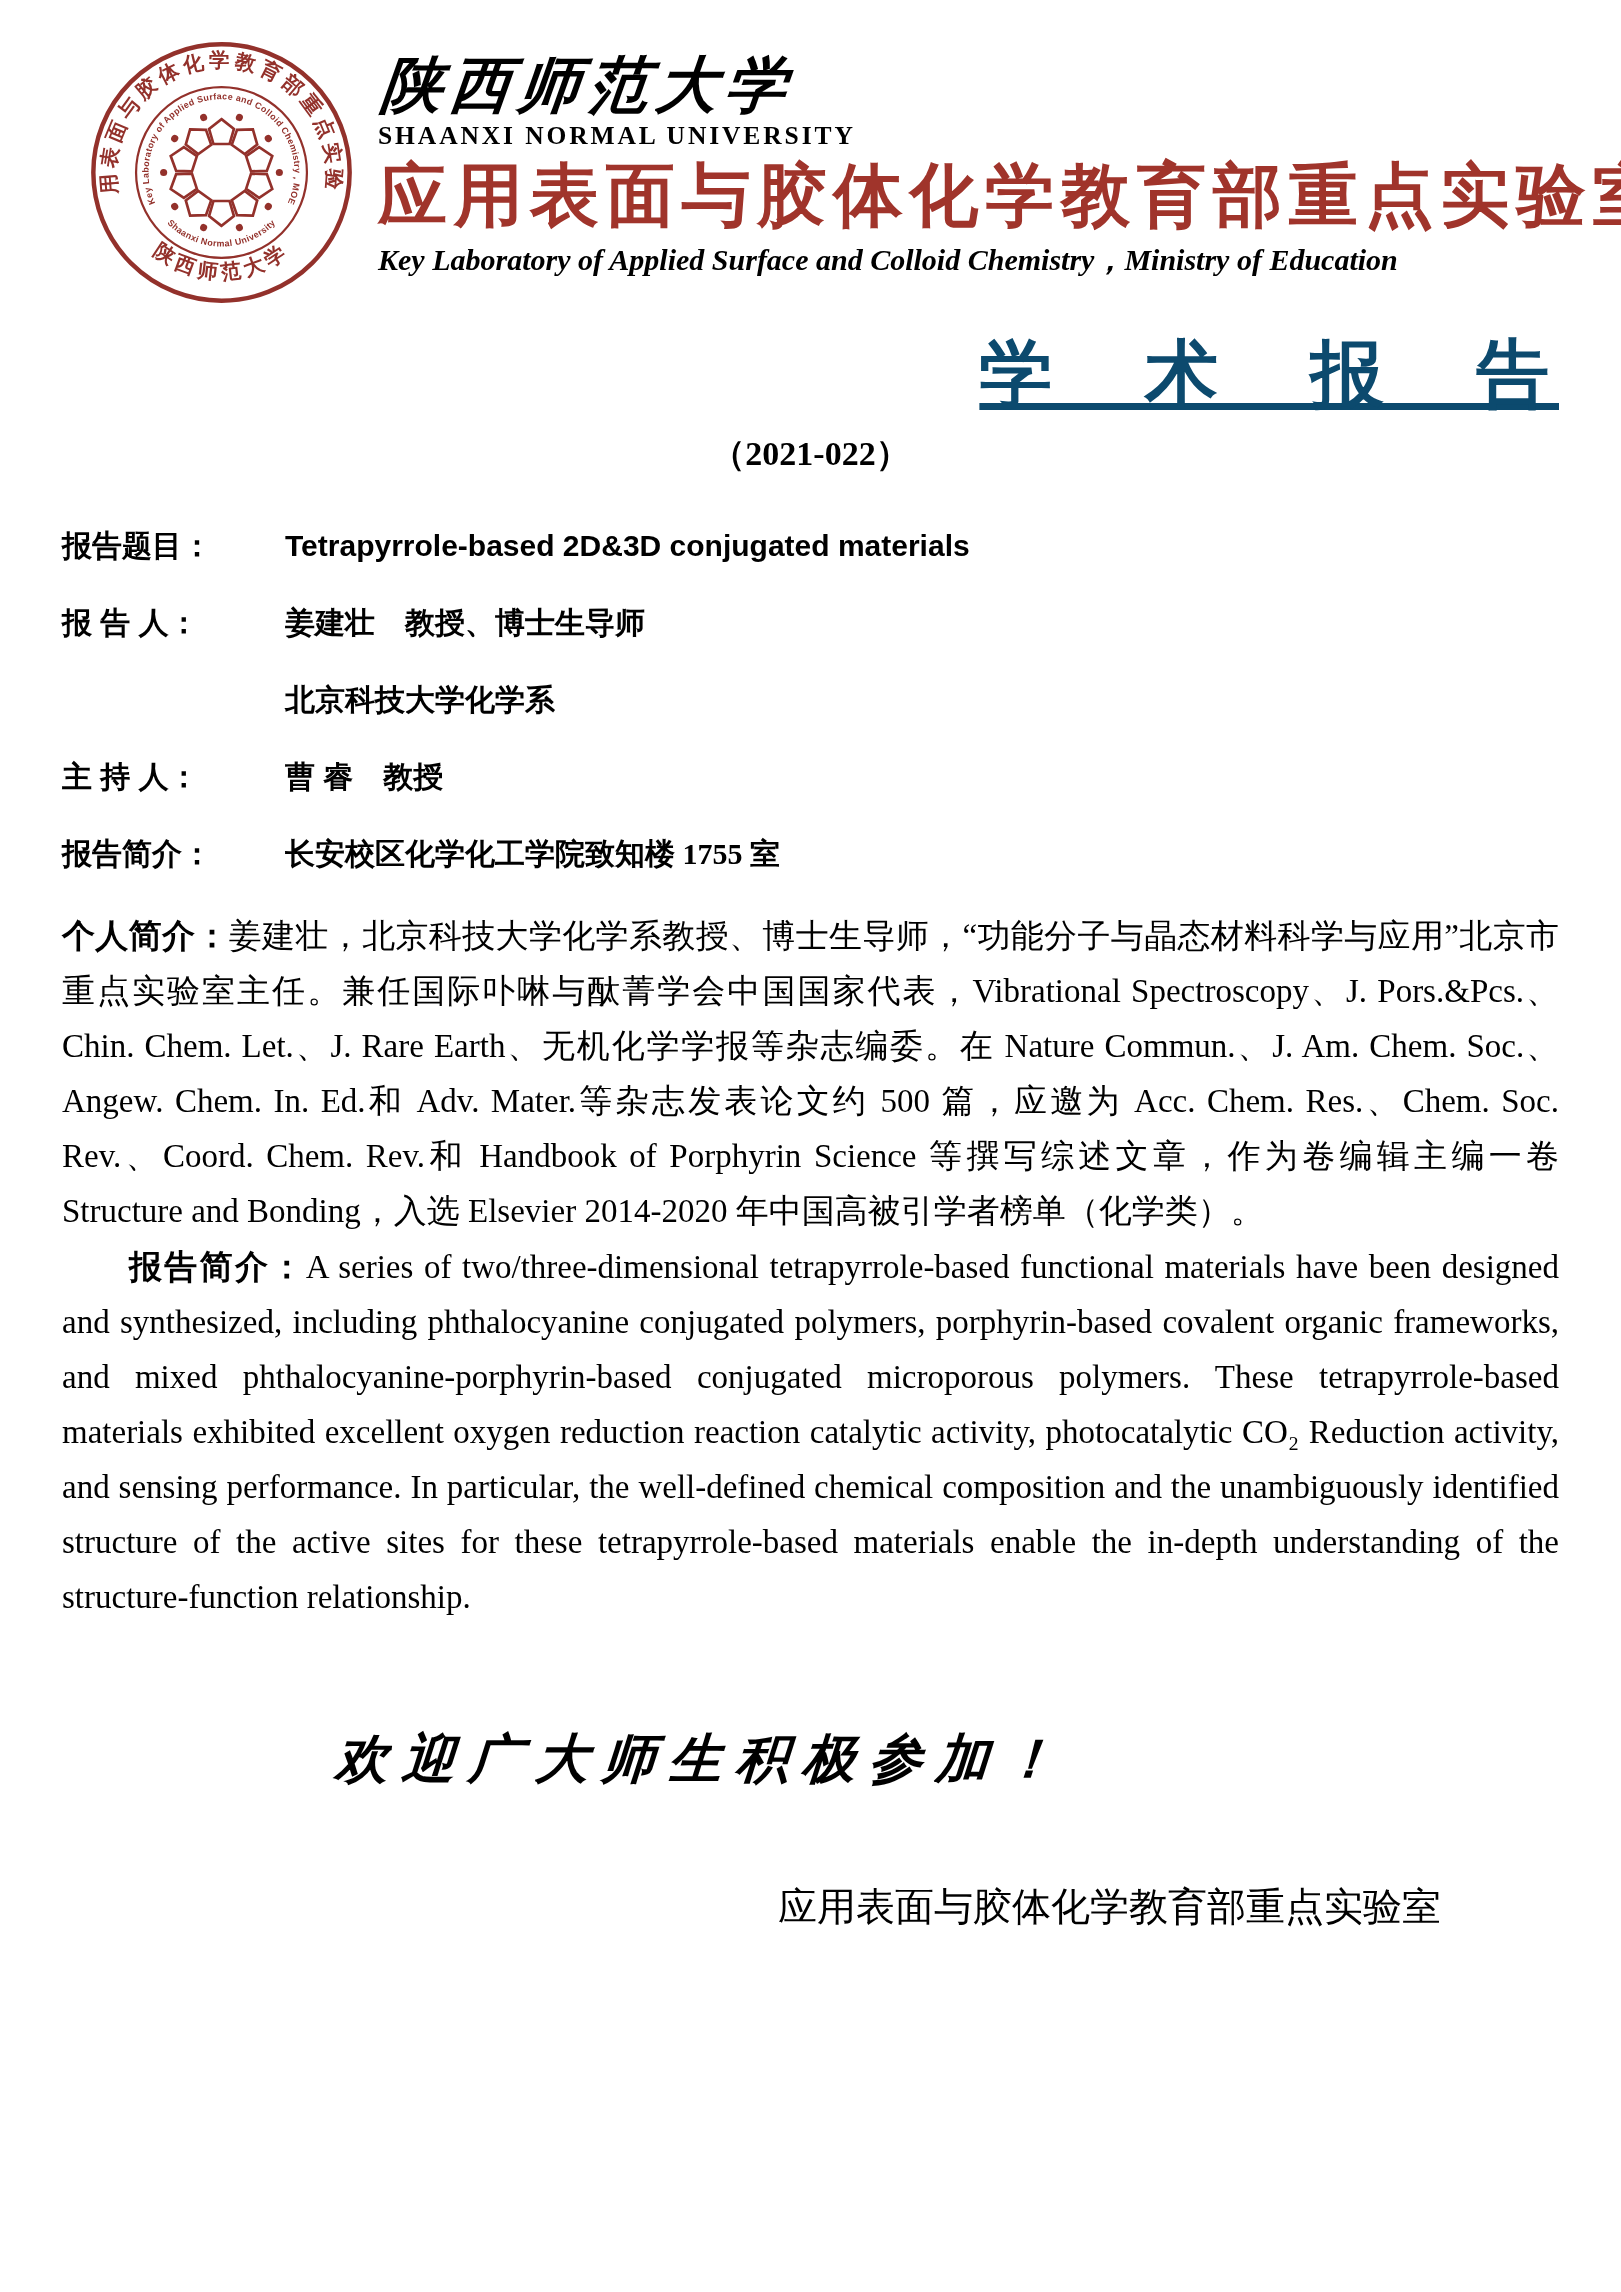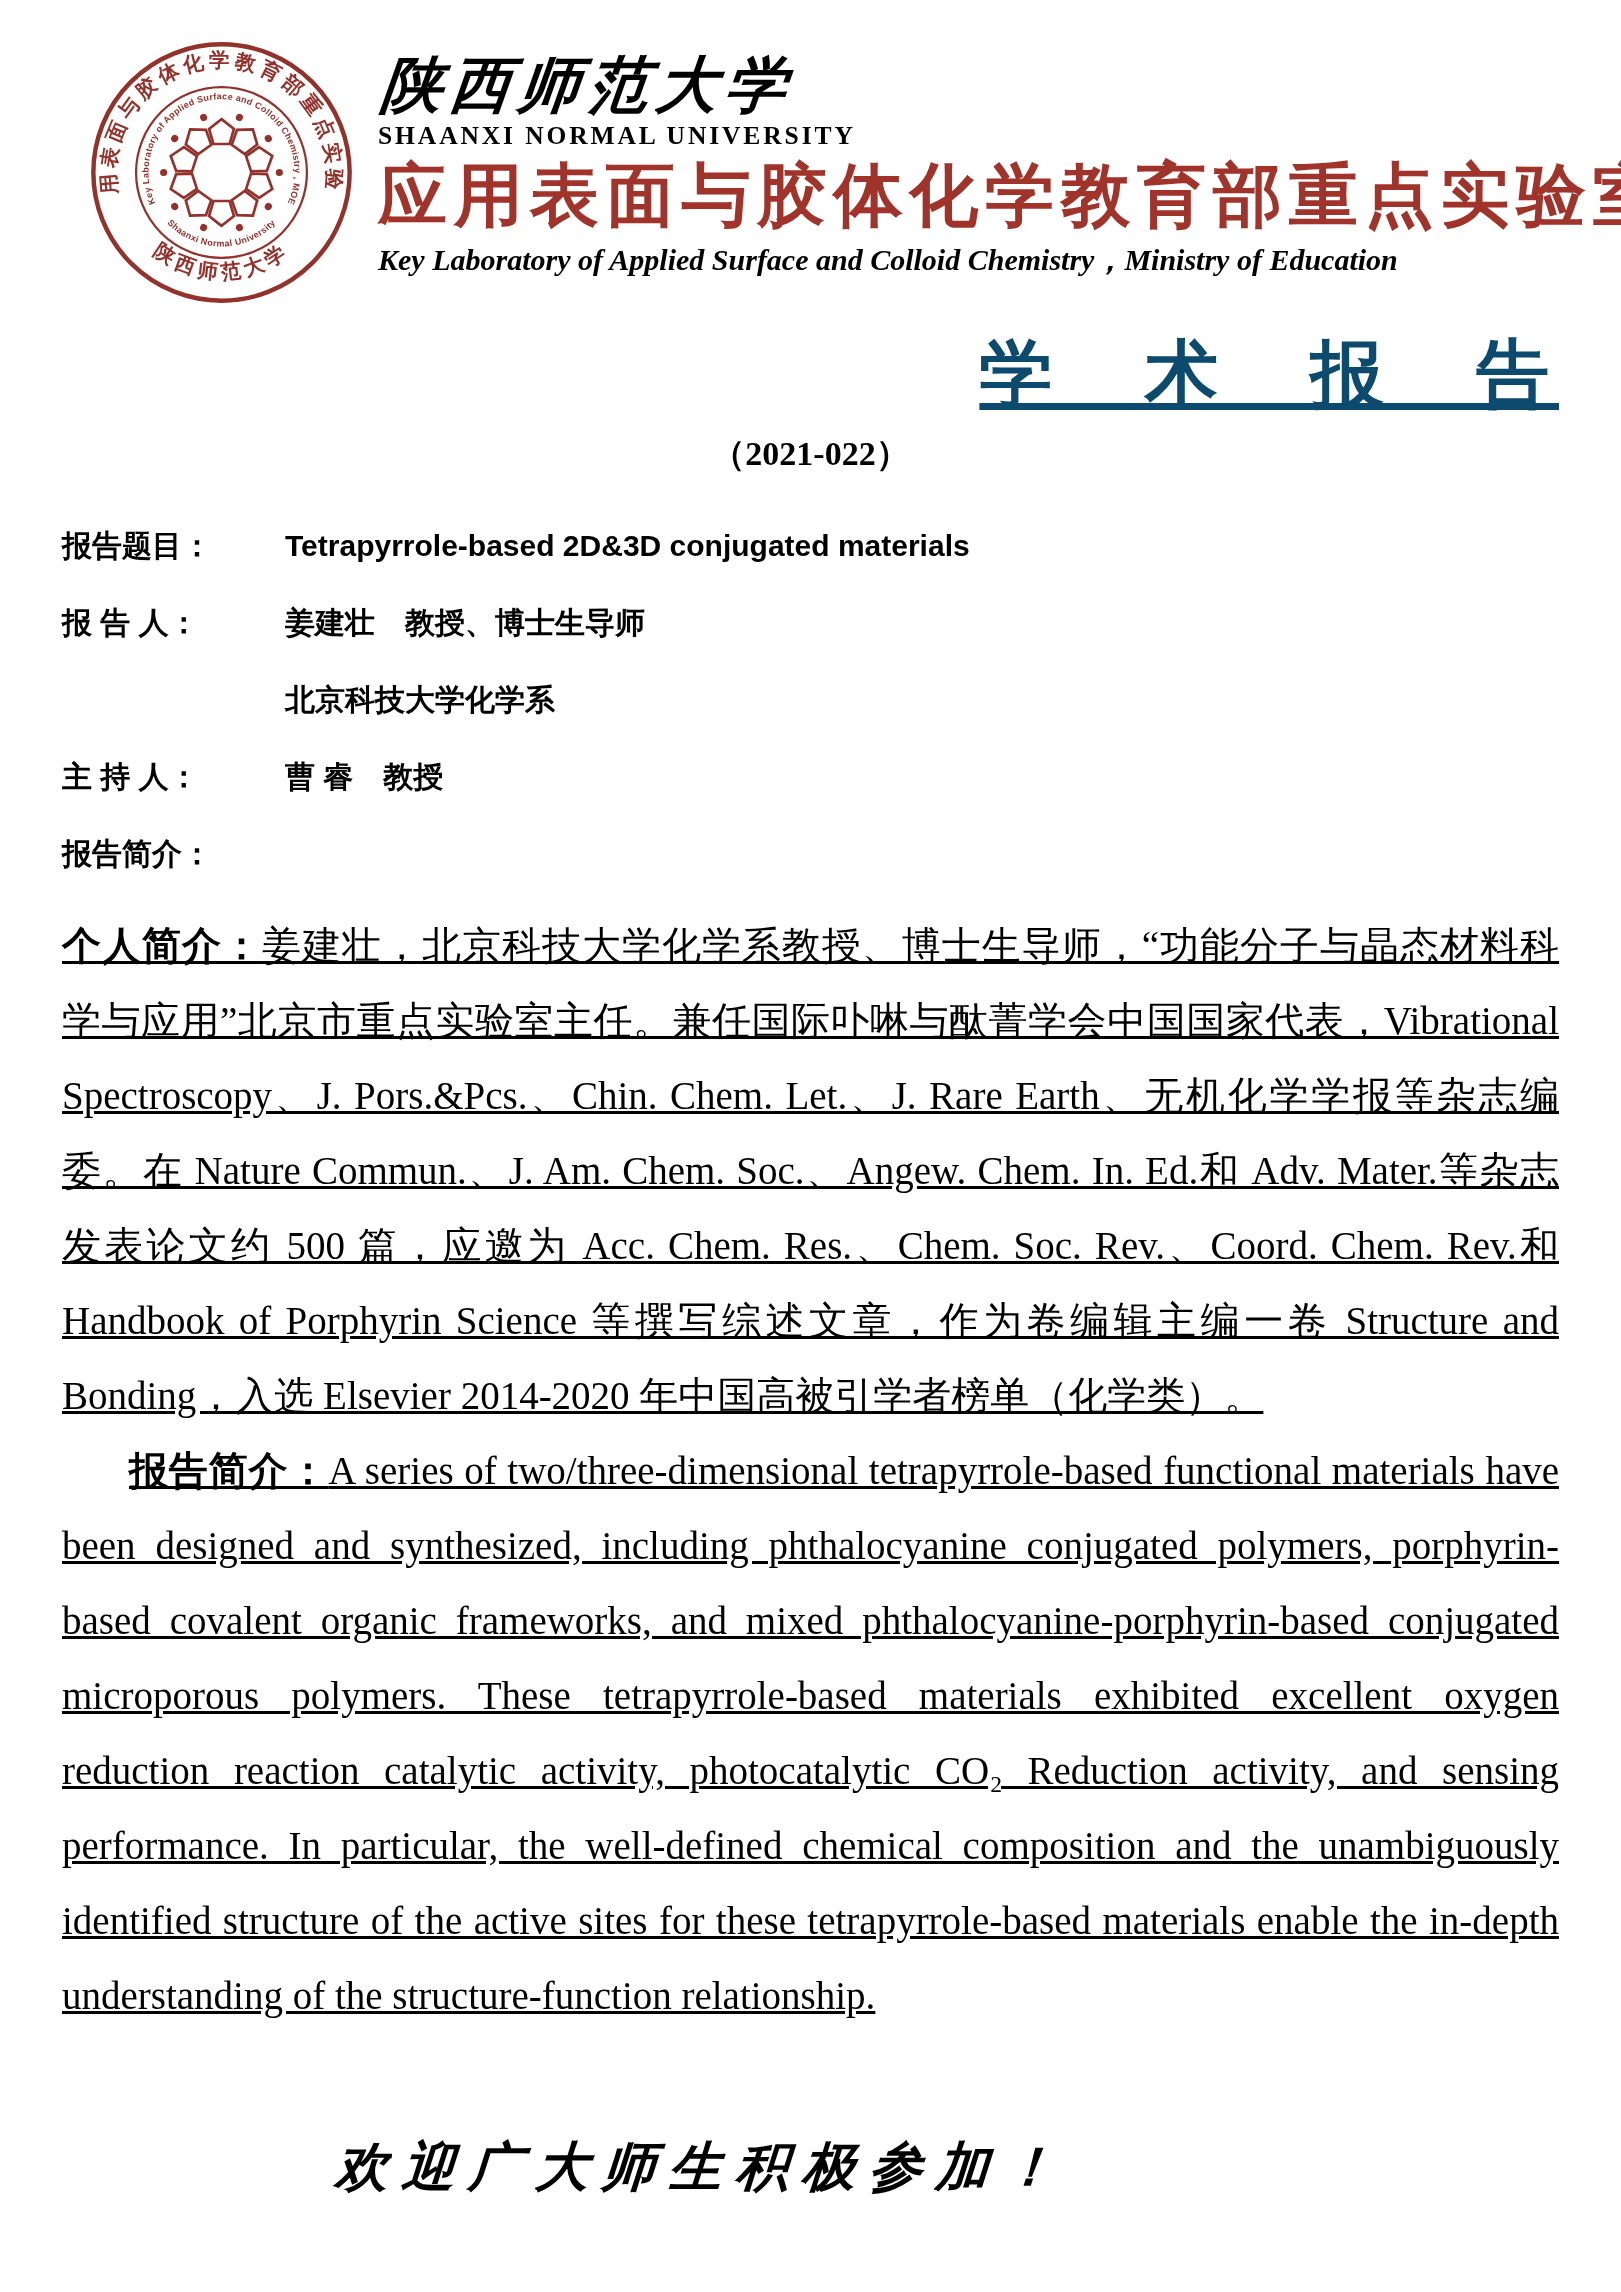--- a/index.html
+++ b/index.html
@@ -67,24 +67,23 @@
   .detail-row { display:flex; margin-bottom:32px; font-size:30px; line-height:45px; }
   .detail-label {
     flex:none; width:223px;
     font-family:"Liberation Sans", sans-serif; font-weight:bold;
     white-space:pre;
   }
   .detail-value { font-family:"Liberation Sans", sans-serif; font-weight:bold; }
   .detail-value.serifval { font-family:"Liberation Serif", serif; }
   
   .para {
-    font-size:39px; line-height:75px;
+    font-size:33px; line-height:55px;
     text-align:justify;
     margin:13.7px 0 0 0;
-    text-decoration:underline;
   }
   .para .hei { font-family:"Liberation Sans", sans-serif; font-weight:bold; }
   .para.abstract { text-indent:67px; margin-top:0; }
   
   .welcome {
     margin-top:94px;
     text-align:center;
     position:relative; left:-108px;
     font-family:"DejaVu Serif", serif;
     font-style:italic; font-weight:bold;
@@ -181,20 +180,21 @@
     <div class="detail-row">
       <span class="detail-label"></span>
       <span class="detail-value">北京科技大学化学系</span>
     </div>
     <div class="detail-row">
       <span class="detail-label">主 持 人：</span>
       <span class="detail-value">曹 睿　教授</span>
     </div>
     <div class="detail-row">
       <span class="detail-label">报告简介：</span>
+      <span class="detail-value serifval">长安校区化学化工学院致知楼 1755 室</span>
     </div>
   </div>
 
   <p class="para"><span class="hei">个人简介：</span><span>姜建壮，北京科技大学化学系教授、博士生导师，“功能分子与晶态材料科学与应用”北京市重点实验室主任。兼任国际卟啉与酞菁学会中国国家代表，Vibrational Spectroscopy、J. Pors.&amp;Pcs.、Chin. Chem. Let.、J. Rare Earth、无机化学学报等杂志编委。在 Nature Commun.、J. Am. Chem. Soc.、Angew. Chem. In. Ed.和 Adv. Mater.等杂志发表论文约 500 篇，应邀为 Acc. Chem. Res.、Chem. Soc. Rev.、Coord. Chem. Rev.和 Handbook of Porphyrin Science 等撰写综述文章，作为卷编辑主编一卷 Structure and Bonding，入选 Elsevier 2014-2020 年中国高被引学者榜单（化学类）。</span></p>
 
   <p class="para abstract"><span class="hei">报告简介：</span><span>A series of two/three-dimensional tetrapyrrole-based functional materials have been designed and synthesized, including phthalocyanine conjugated polymers, porphyrin-based covalent organic frameworks, and mixed phthalocyanine-porphyrin-based conjugated microporous polymers. These tetrapyrrole-based materials exhibited excellent oxygen reduction reaction catalytic activity, photocatalytic CO₂ Reduction activity, and sensing performance. In particular, the well-defined chemical composition and the unambiguously identified structure of the active sites for these tetrapyrrole-based materials enable the in-depth understanding of the structure-function relationship.</span></p>
 
   <div class="welcome">欢迎广大师生积极参加！</div>
 
   <div class="signature">

